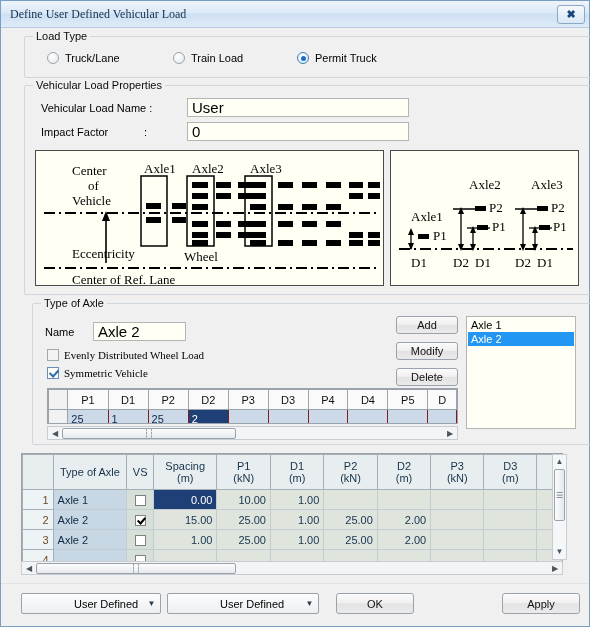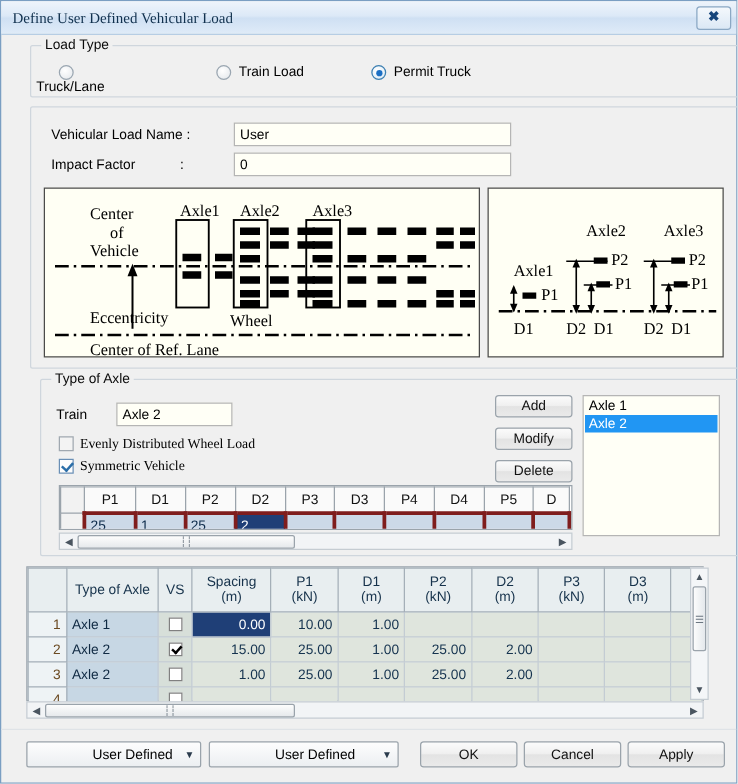--- a/index.html
+++ b/index.html
@@ -44,21 +44,21 @@
   .radio.on{border-color:#3c7fb1;background:radial-gradient(circle at 40% 35%,#ffffff 0%,#eaf3fa 55%,#cfe2f0 100%);}
   .radio.on::after{
     content:"";position:absolute;left:50%;top:50%;width:5px;height:5px;margin:-2.5px 0 0 -2.5px;
     border-radius:50%;background:#1b6fc4;
   }
   
   .lbl{position:absolute;}
   .txtbox{
     position:absolute;box-sizing:border-box;
     border:1px solid #b5b5b5;background:#fffff6;
-    padding:2px 4px;font-size:11px;color:#000;line-height:14px;
+    padding:2px 4px;font-size:15px;color:#000;line-height:14px;
   }
   
   .diagram{position:absolute;box-sizing:border-box;border:1px solid #4a4a4a;background:#fffff4;overflow:hidden;}
   
   .btn{
     position:absolute;box-sizing:border-box;
     border:1px solid #9aa3ab;border-radius:3px;
     background:linear-gradient(to bottom,#fbfbfb 0%,#f0f0f0 46%,#e3e3e3 52%,#eaeaea 100%);
     display:flex;align-items:center;justify-content:center;
     font-size:11px;color:#111;
@@ -75,21 +75,21 @@
     border:solid #2b6ea8;border-width:0 2px 2px 0;transform:rotate(42deg);
   }
   
   .sgrid{position:absolute;box-sizing:border-box;border:1px solid #9aa3ab;background:#fff;overflow:hidden;}
   .sgrid table{border-collapse:collapse;table-layout:fixed;}
   .sgrid th{
     background:#fafafa;border:1px solid #9aa3ab;font-weight:normal;
     font-size:11px;height:17px;text-align:center;color:#111;
   }
   .sgrid td{
-    border:3px solid #7f1d1d;background:#ccd9e8;height:17px;
+    border:1px solid #7f1d1d;background:#ccd9e8;height:17px;
     font-size:11px;padding:0 3px;color:#0c2a4a;
   }
   .sgrid td.sel{background:#1f3f77;color:#fff;}
   .sgrid td.corner,.sgrid th.corner{background:#f2f2f2;border:1px solid #9aa3ab;}
   
   .listbox{
     position:absolute;box-sizing:border-box;border:1px solid #b5b5b5;
     background:#fffff6;overflow:hidden;padding:1px;
   }
   .listbox .item{height:14px;line-height:14px;padding:0 3px;font-size:11px;}
@@ -158,35 +158,36 @@
 <div class="window">
 
   <div class="titlebar">
     <span class="title-text">Define User Defined Vehicular Load</span>
     <div class="close-btn">✖</div>
   </div>
 
   <div class="group" style="left:12px;top:35px;width:566px;height:40px;">
     <span class="legend">Load Type</span>
 
-    <div class="radio-row" style="left:4px;top:15px;flex-direction:column;">
+    <div class="radio-row" style="left:22px;top:15px;">
       <span class="radio"></span>
       <span>Truck/Lane</span>
     </div>
     <div class="radio-row" style="left:148px;top:15px;">
       <span class="radio"></span>
       <span>Train Load</span>
     </div>
     <div class="radio-row" style="left:272px;top:15px;">
       <span class="radio on"></span>
       <span>Permit Truck</span>
     </div>
   </div>
 
   <div class="group" style="left:12px;top:84px;width:566px;height:208px;">
+    <span class="legend">Vehicular Load Properties</span>
 
     <span class="lbl" style="left:16px;top:16px;">Vehicular Load Name :</span>
     <div class="txtbox" style="left:162px;top:12px;width:222px;height:19px;">User</div>
 
     <span class="lbl" style="left:16px;top:40px;">Impact Factor</span>
     <span class="lbl" style="left:119px;top:40px;">:</span>
     <div class="txtbox" style="left:162px;top:36px;width:222px;height:19px;">0</div>
 
     <div class="diagram" style="left:10px;top:64px;width:349px;height:136px;">
       <svg width="349" height="136" viewBox="0 0 349 136">
@@ -323,21 +324,21 @@
           <polygon points="144,75 141,82 147,82"></polygon>
           <polygon points="144,100 141,93 147,93"></polygon>
         </g>
       </svg>
     </div>
   </div>
 
   <div class="group" style="left:20px;top:302px;width:558px;height:140px;">
     <span class="legend">Type of Axle</span>
 
-    <span class="lbl" style="left:12px;top:22px;">Train</span>
+    <span class="lbl" style="left:12px;top:22px;">Name</span>
     <div class="txtbox" style="left:60px;top:18px;width:93px;height:19px;">Axle 2</div>
 
     <div class="cbrow" style="left:14px;top:45px;">
       <span class="cb"></span>
       <span>Evenly Distributed Wheel Load</span>
     </div>
     <div class="cbrow" style="left:14px;top:63px;">
       <span class="cb on"></span>
       <span>Symmetric Vehicle</span>
     </div>
@@ -505,16 +506,15 @@
   <div class="combo" style="left:20px;top:592px;width:140px;">
     <span class="cval">User Defined</span>
     <span class="carrow">▼</span>
   </div>
   <div class="combo" style="left:166px;top:592px;width:152px;">
     <span class="cval">User Defined</span>
     <span class="carrow">▼</span>
   </div>
 
   <div class="btn" style="left:335px;top:592px;width:78px;height:21px;">OK</div>
-  <div class="btn" style="left:418px;top:592px;width:78px;height:21px;">Cancel</div>
   <div class="btn" style="left:501px;top:592px;width:78px;height:21px;">Apply</div>
 
 </div>
 
 </body></html>

